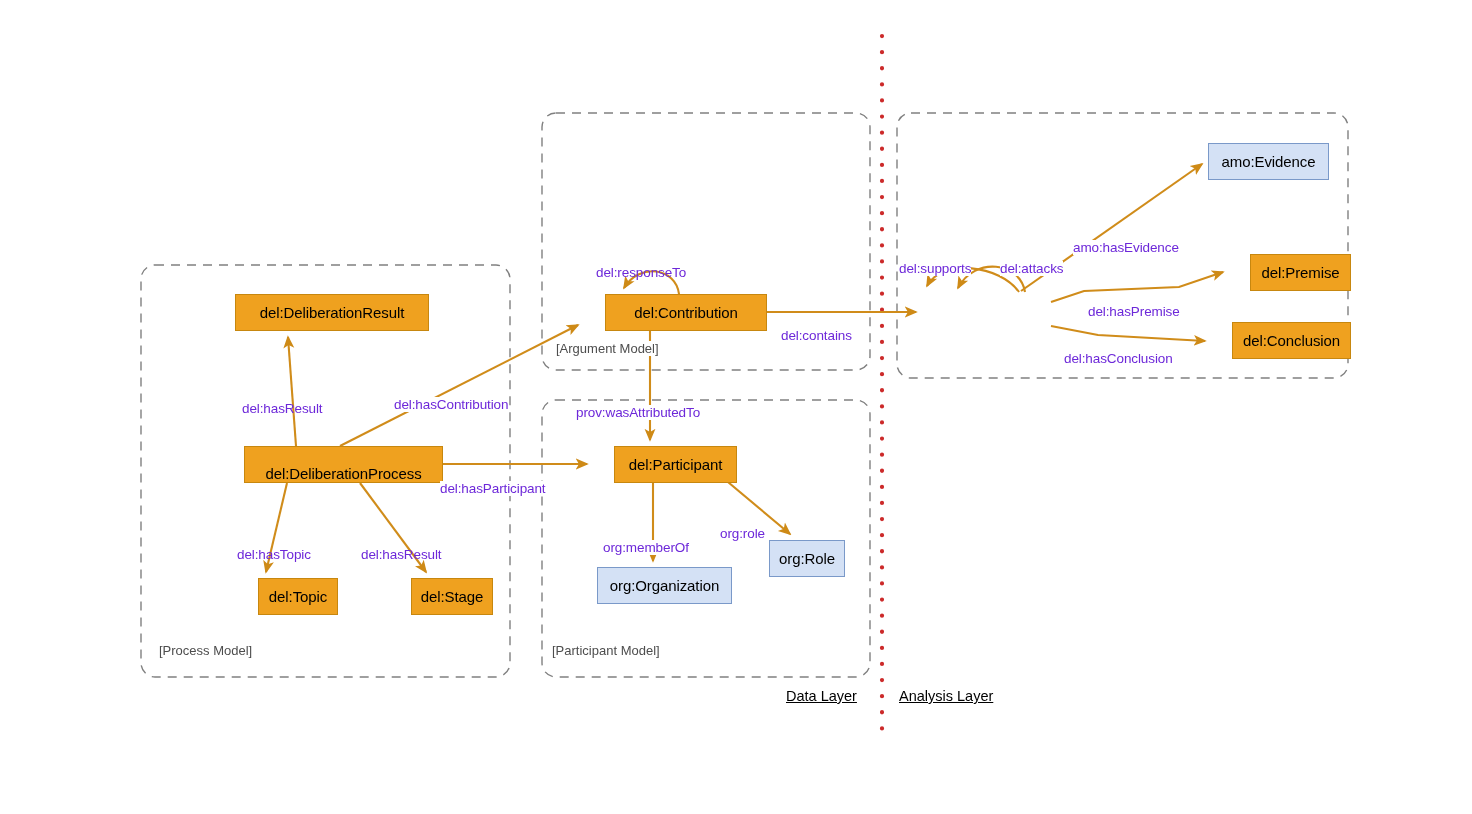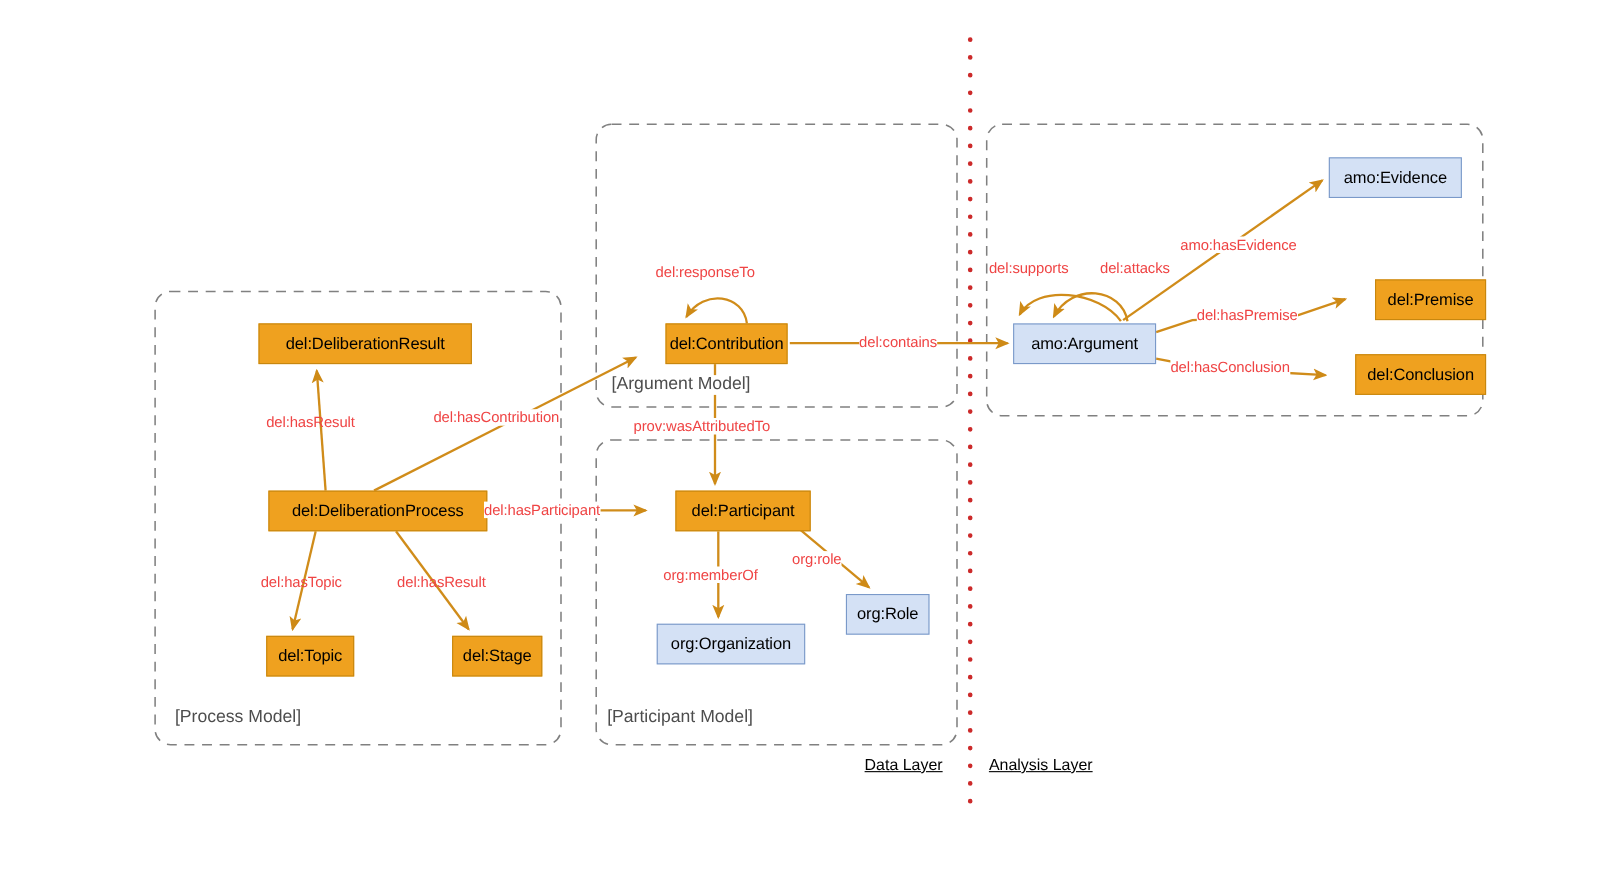--- a/index.html
+++ b/index.html
@@ -40,28 +40,29 @@
     border: 1.5px solid #C7870F;
     margin-left: 22px;
   }
   .node-blue {
     background: #D4E1F5;
     border: 1.5px solid #7A99C9;
   }
   .edge-label {
     position: absolute;
     font-size: 13.5px;
-    color: #ef4444;
+    color: #6d28d9;
     white-space: nowrap;
     background: transparent;
     letter-spacing: -0.1px;
+    margin-top: 25px;
   }
   .group-label {
     position: absolute;
-    font-size: 16px;
+    font-size: 13px;
     color: #4d4d4d;
     white-space: nowrap;
   }
   .layer-label {
     position: absolute;
     font-size: 14.5px;
     color: #000000;
     white-space: nowrap;
     font-weight: normal;
     text-decoration: underline;
@@ -117,51 +118,48 @@
 
     <path d="M 1051 302 L 1084 291 L 1179 287 L 1223 272" fill="none" stroke="#D08C1A" stroke-width="2.1" marker-end="url(#arrow-orange)"></path>
 
     <path d="M 1051 326 L 1098 335 L 1205 341" fill="none" stroke="#D08C1A" stroke-width="2.1" marker-end="url(#arrow-orange)"></path>
   </svg>
 
   <div class="node-box node-orange" style="left:213px; top:294px; width:194px; height:37px;">
     <span>del:DeliberationResult</span>
   </div>
 
-  <div class="node-box node-orange" style="left:222px; top:446px; width:199px; height:37px;">
+  <div class="node-box node-orange" style="left:222px; top:446px; width:199px; height:37px;align-items:flex-end;">
     <span>del:DeliberationProcess</span>
   </div>
 
-  <div class="node-box node-orange" style="left:220px; top:578px; width:80px; height:37px;text-align:right;">
+  <div class="node-box node-orange" style="left:236px; top:578px; width:80px; height:37px;text-align:right;">
     <span>del:Topic</span>
   </div>
 
   <div class="node-box node-orange" style="left:389px; top:578px; width:82px; height:37px;">
     <span>del:Stage</span>
   </div>
 
-  <div class="node-box node-orange" style="left:583px; top:294px; width:111px; height:37px;">
+  <div class="node-box node-orange" style="left:583px; top:294px; width:162px; height:37px;">
     <span>del:Contribution</span>
   </div>
 
   <div class="node-box node-orange" style="left:592px; top:446px; width:123px; height:37px;">
     <span>del:Participant</span>
   </div>
 
   <div class="node-box node-blue" style="left:597px; top:567px; width:135px; height:37px;">
     <span>org:Organization</span>
   </div>
 
   <div class="node-box node-blue" style="left:769px; top:540px; width:76px; height:37px;">
     <span>org:Role</span>
   </div>
 
-  <div class="node-box node-blue" style="left:921px; top:294px; width:130px; height:37px;">
-    <span>amo:Argument</span>
-  </div>
 
   <div class="node-box node-blue" style="left:1208px; top:143px; width:121px; height:37px;">
     <span>amo:Evidence</span>
   </div>
 
   <div class="node-box node-orange" style="left:1228px; top:254px; width:101px; height:37px;">
     <span>del:Premise</span>
   </div>
 
   <div class="node-box node-orange" style="left:1210px; top:322px; width:119px; height:37px;">

